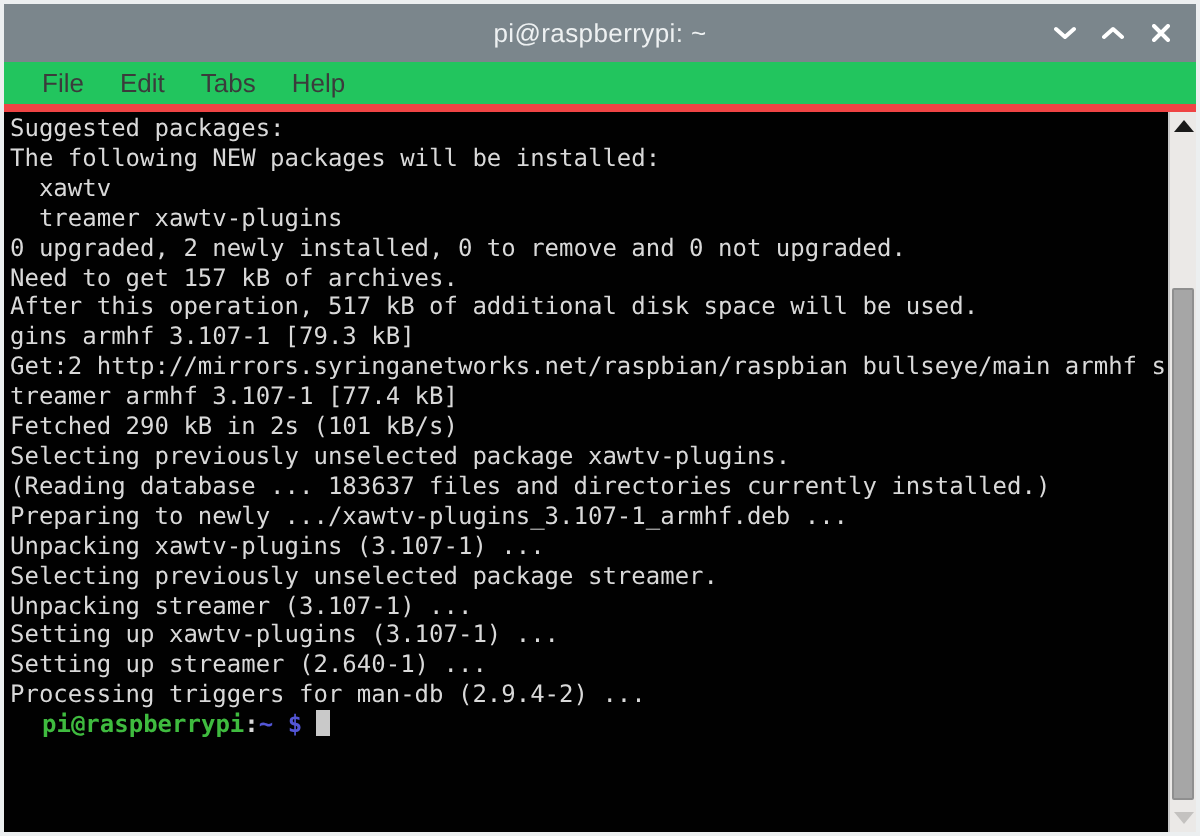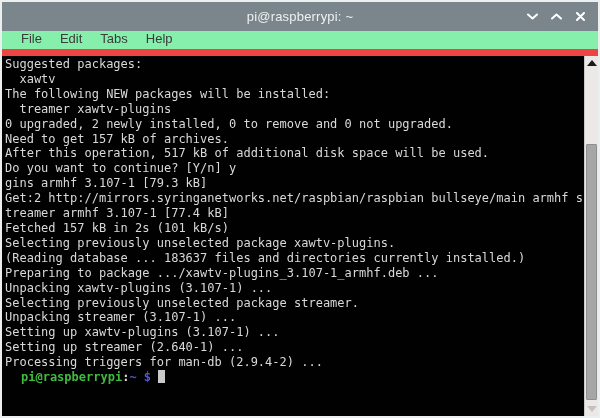--- a/index.html
+++ b/index.html
@@ -32,23 +32,23 @@
   .ctrl {
     width: 16px; height: 16px;
     display: flex; align-items: center; justify-content: center;
     cursor: pointer;
   }
   .ctrl svg { display: block; }
 
   
   .menubar {
     height: 25px; flex: 0 0 25px;
-    background: #86efac;
-    border-bottom: 7px solid #ef4444;
-    display: flex; align-items: flex-end;
+    background: #22c55e;
+    border-bottom: 4px solid #ef4444;
+    display: flex; align-items: center;
     padding-left: 10px;
   }
   .menu-item {
     color: #3b3b3b; font-size: 13px;
     padding: 3px 9px;
     cursor: default;
   }
 
   
   .term-wrap {
@@ -140,34 +140,33 @@
   <div class="menubar">
     <span class="menu-item">File</span>
     <span class="menu-item">Edit</span>
     <span class="menu-item">Tabs</span>
     <span class="menu-item">Help</span>
   </div>
 
   <div class="term-wrap">
     <div class="terminal">
       <div class="tline">Suggested packages:</div>
+      <div class="tline">The following NEW packages will be installed:</div>
       <div class="tline">  xawtv</div>
-      <div class="tline">The following NEW packages will be installed:</div>
       <div class="tline">  treamer xawtv-plugins</div>
       <div class="tline">0 upgraded, 2 newly installed, 0 to remove and 0 not upgraded.</div>
       <div class="tline">Need to get 157 kB of archives.</div>
       <div class="tline">After this operation, 517 kB of additional disk space will be used.</div>
-      <div class="tline">Do you want to continue? [Y/n] y</div>
       <div class="tline">gins armhf 3.107-1 [79.3 kB]</div>
       <div class="tline">Get:2 http://mirrors.syringanetworks.net/raspbian/raspbian bullseye/main armhf s</div>
       <div class="tline">treamer armhf 3.107-1 [77.4 kB]</div>
-      <div class="tline">Fetched 157 kB in 2s (101 kB/s)</div>
+      <div class="tline">Fetched 290 kB in 2s (101 kB/s)</div>
       <div class="tline">Selecting previously unselected package xawtv-plugins.</div>
       <div class="tline">(Reading database ... 183637 files and directories currently installed.)</div>
-      <div class="tline">Preparing to package .../xawtv-plugins_3.107-1_armhf.deb ...</div>
+      <div class="tline">Preparing to newly .../xawtv-plugins_3.107-1_armhf.deb ...</div>
       <div class="tline">Unpacking xawtv-plugins (3.107-1) ...</div>
       <div class="tline">Selecting previously unselected package streamer.</div>
       <div class="tline">Unpacking streamer (3.107-1) ...</div>
       <div class="tline">Setting up xawtv-plugins (3.107-1) ...</div>
       <div class="tline">Setting up streamer (2.640-1) ...</div>
       <div class="tline">Processing triggers for man-db (2.9.4-2) ...</div>
       <div class="prompt-line"><span class="p-green">pi@raspberrypi</span><span class="p-white">:</span><span class="p-blue">~</span><span class="p-blue"> $</span><span class="cursor"></span></div>
     </div>
 
     <div class="scrollbar">

